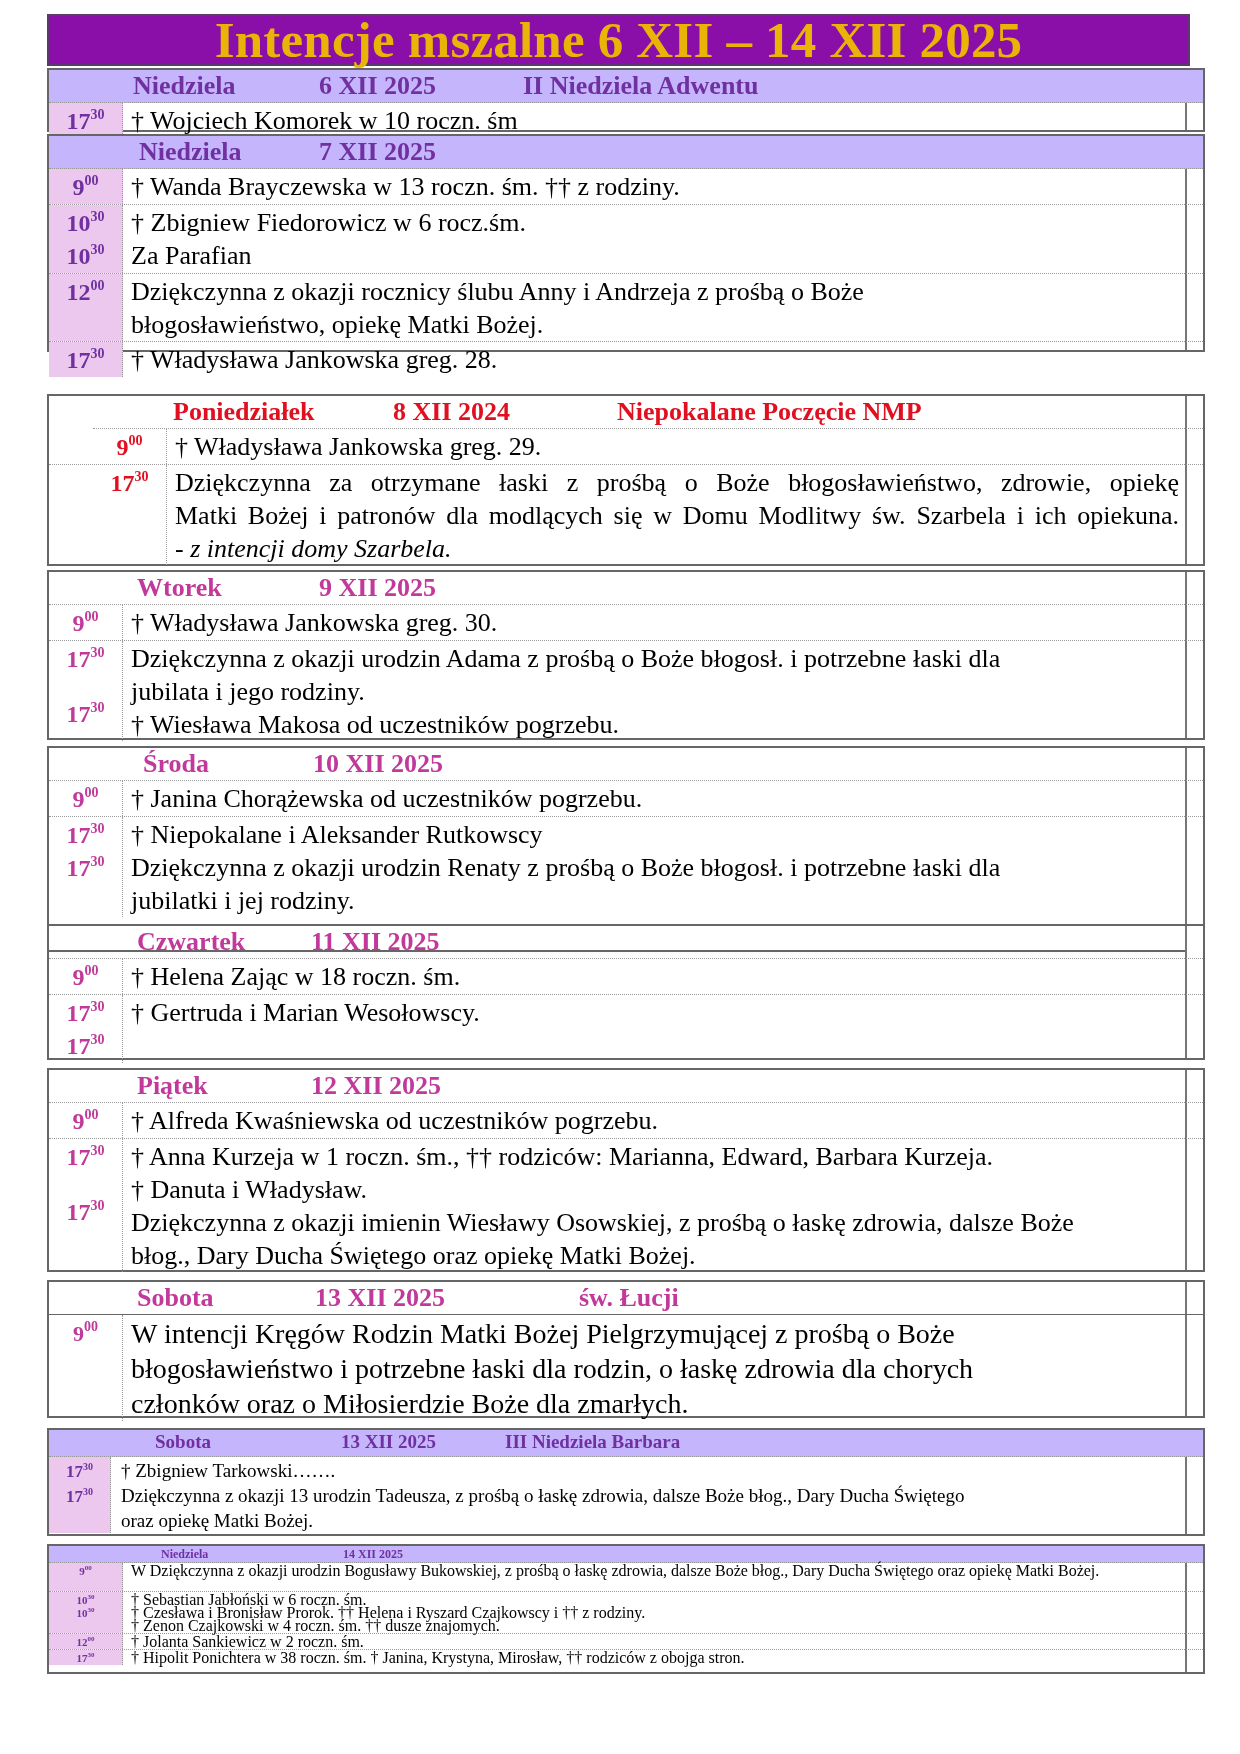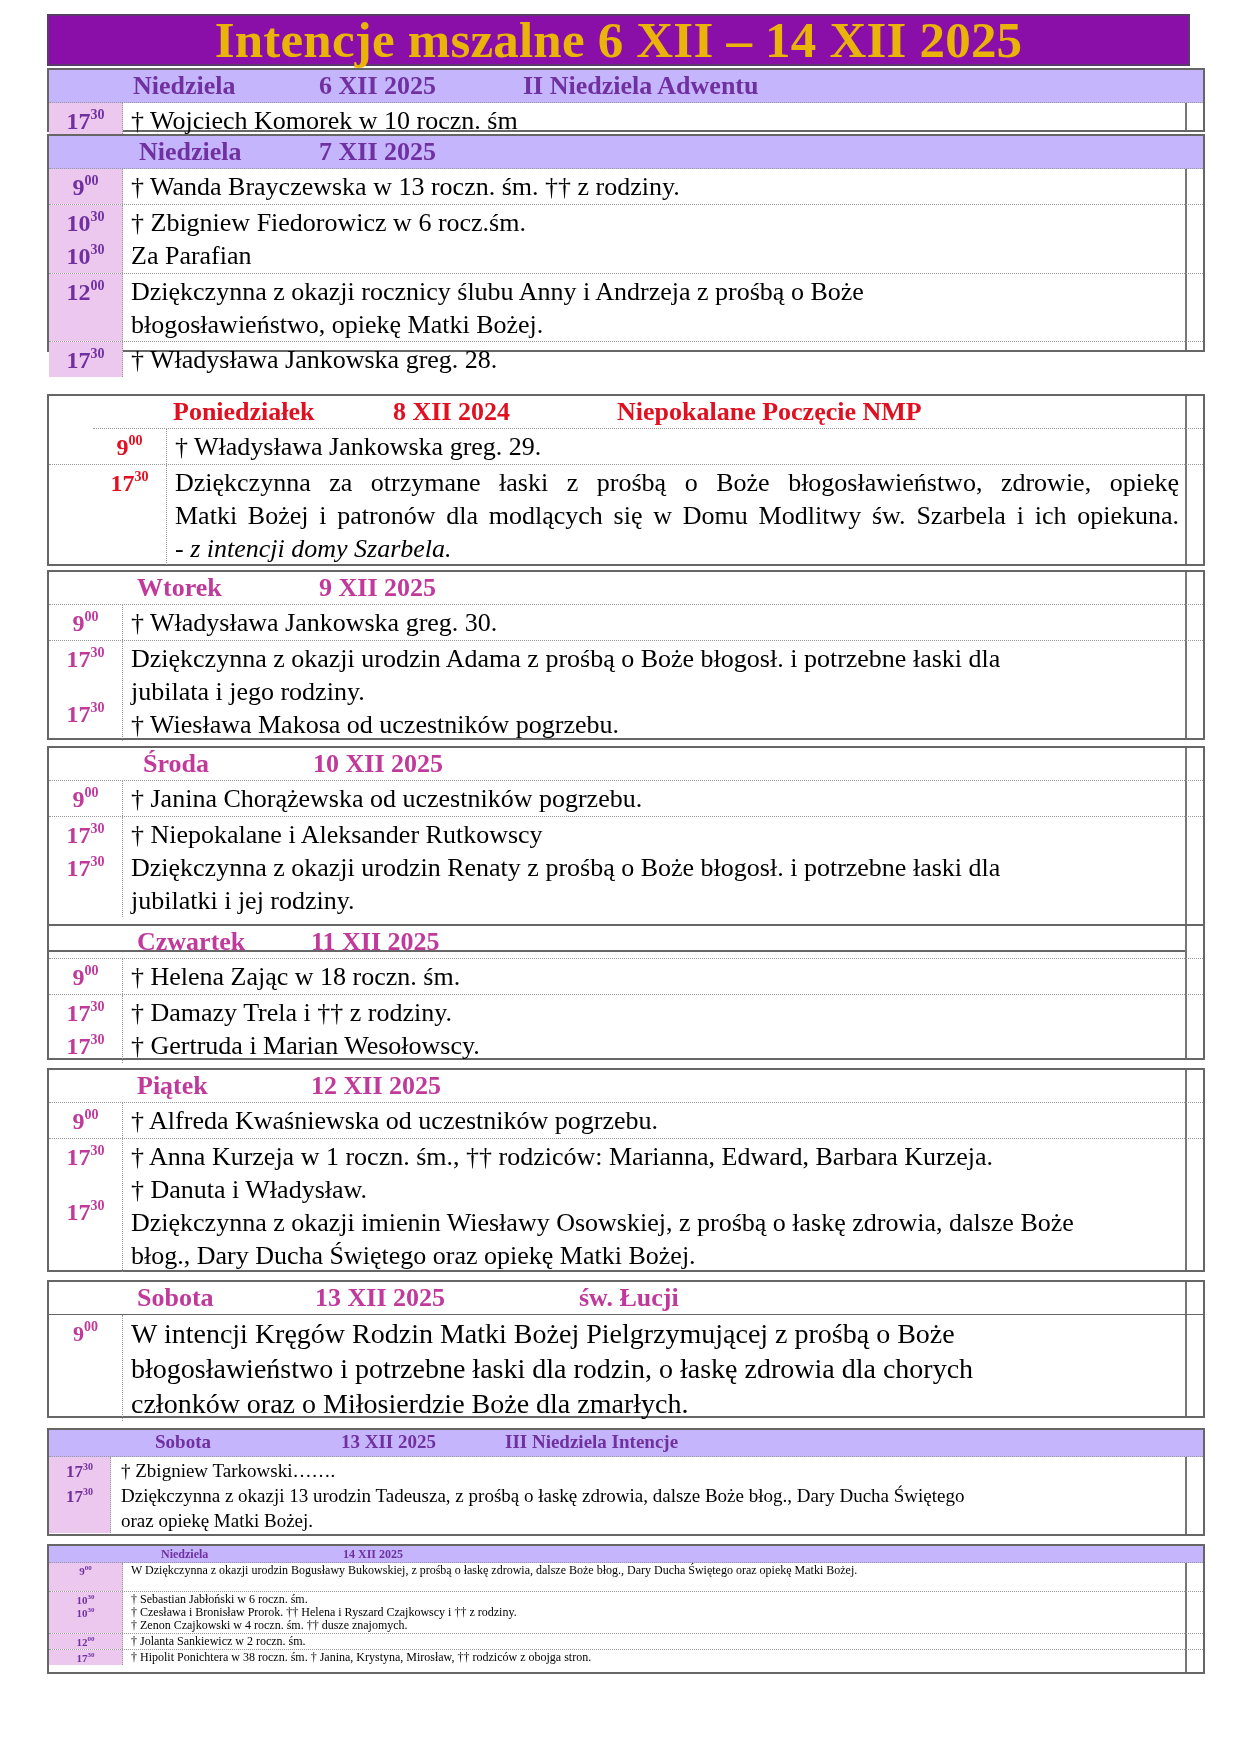--- a/index.html
+++ b/index.html
@@ -20,21 +20,21 @@
   .purple { color: #7030a0; }
   .red { color: #e01020; margin-left: 44px; }
   .magenta { color: #c0399b; }
   .small .hdr { height: 22px; font-size: 19px; }
   .small .time { font-size: 17px; line-height: 21px; width: 62px; flex: 0 0 62px; }
   .small .time sup { font-size: 10px; vertical-align: 7px; }
   .small .text { font-size: 19px; line-height: 21px; padding-left: 10px; }
   .tiny .hdr { height: 16px; font-size: 12px; }
   .tiny .time { font-size: 11px; line-height: 13px; width: 74px; flex: 0 0 74px; }
   .tiny .time sup { font-size: 7px; vertical-align: 5px; }
-  .tiny .text { font-size: 12px; line-height: 13px; padding-left: 8px; }
+  .tiny .text { font-size: 16px; line-height: 13px; padding-left: 8px; }
 </style>
 </head>
 <body>
 
 <div class="title-bar">
   <span>Intencje mszalne 6 XII – 14 XII 2025</span>
 </div>
 
 <div class="block" style="top:68px;height:64px;">
   <div class="rcol"></div>
@@ -172,21 +172,20 @@
     <div class="text">
         <div>† Helena Zając w 18 roczn. śm.</div>
       </div>
   </div>
   <div class="row">
     <div class="time magenta">
         <div><span>17</span><sup>30</sup></div>
         <div><span>17</span><sup>30</sup></div>
       </div>
     <div class="text">
-        <div>† Damazy Trela i †† z rodziny.</div>
         <div>† Gertruda i Marian Wesołowscy.</div>
       </div>
   </div>
 </div>
 
 <div class="block" style="top:1068px;height:204px;">
   <div class="rcol"></div>
   <div class="hdr magenta">
     <span style="left:88px">Piątek</span>
     <span style="left:262px">12 XII 2025</span>
@@ -226,21 +225,21 @@
         <div>członków oraz o Miłosierdzie Boże dla zmarłych.</div>
       </div>
   </div>
 </div>
 
 <div class="block small" style="top:1428px;height:108px;">
   <div class="rcol"></div>
   <div class="hdr pink purple" style="height:26px;">
     <span style="left:106px">Sobota</span>
     <span style="left:292px">13 XII 2025</span>
-    <span style="left:456px">III Niedziela Intencje</span>
+    <span style="left:456px">III Niedziela Barbara</span>
   </div>
   <div class="row">
     <div class="time pink purple" style="line-height:25px;">
         <div><span>17</span><sup>30</sup></div>
         <div><span>17</span><sup>30</sup></div>
       </div>
     <div class="text" style="line-height:25px;">
         <div>† Zbigniew Tarkowski…….</div>
         <div>Dziękczynna z okazji 13 urodzin Tadeusza, z prośbą o łaskę zdrowia, dalsze Boże błog., Dary Ducha Świętego</div>
         <div>oraz opiekę Matki Bożej.</div>

